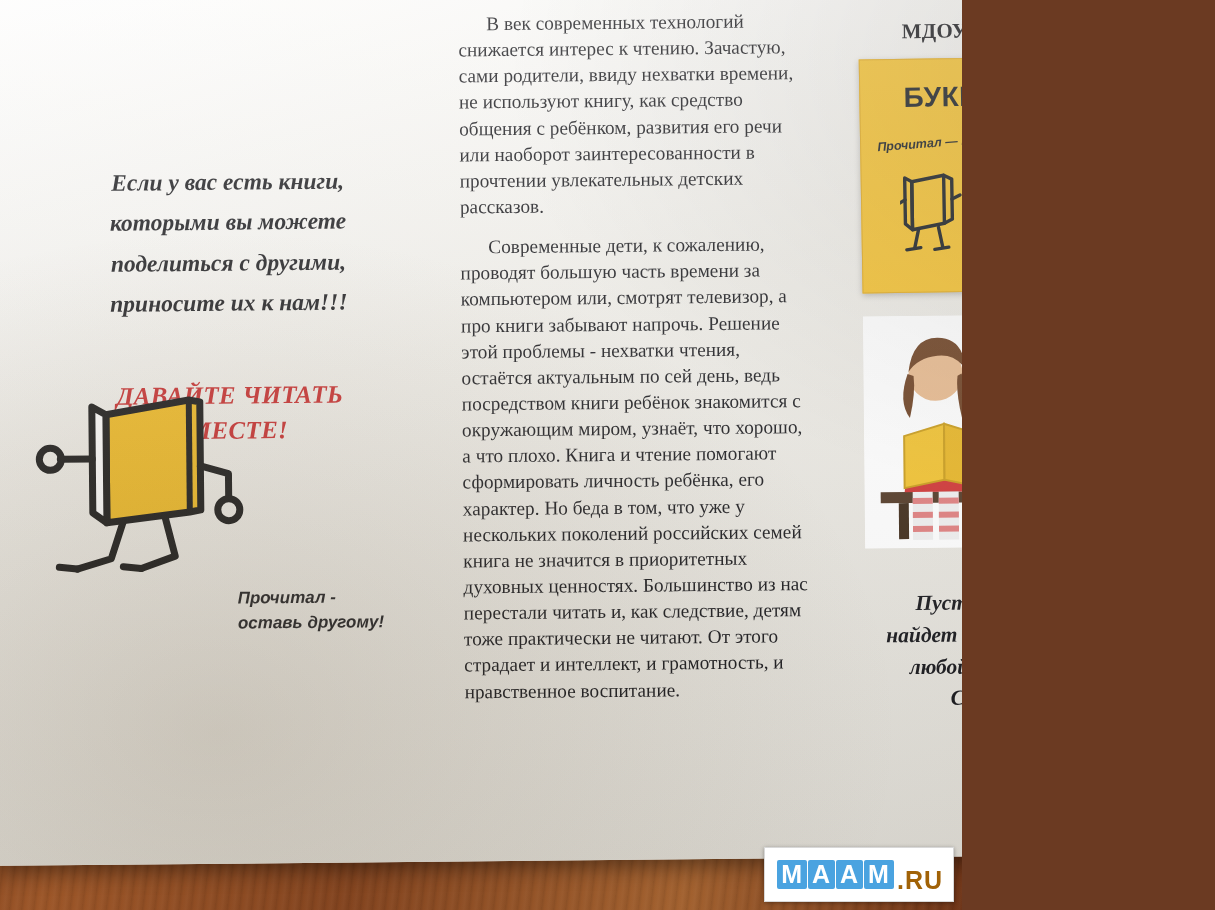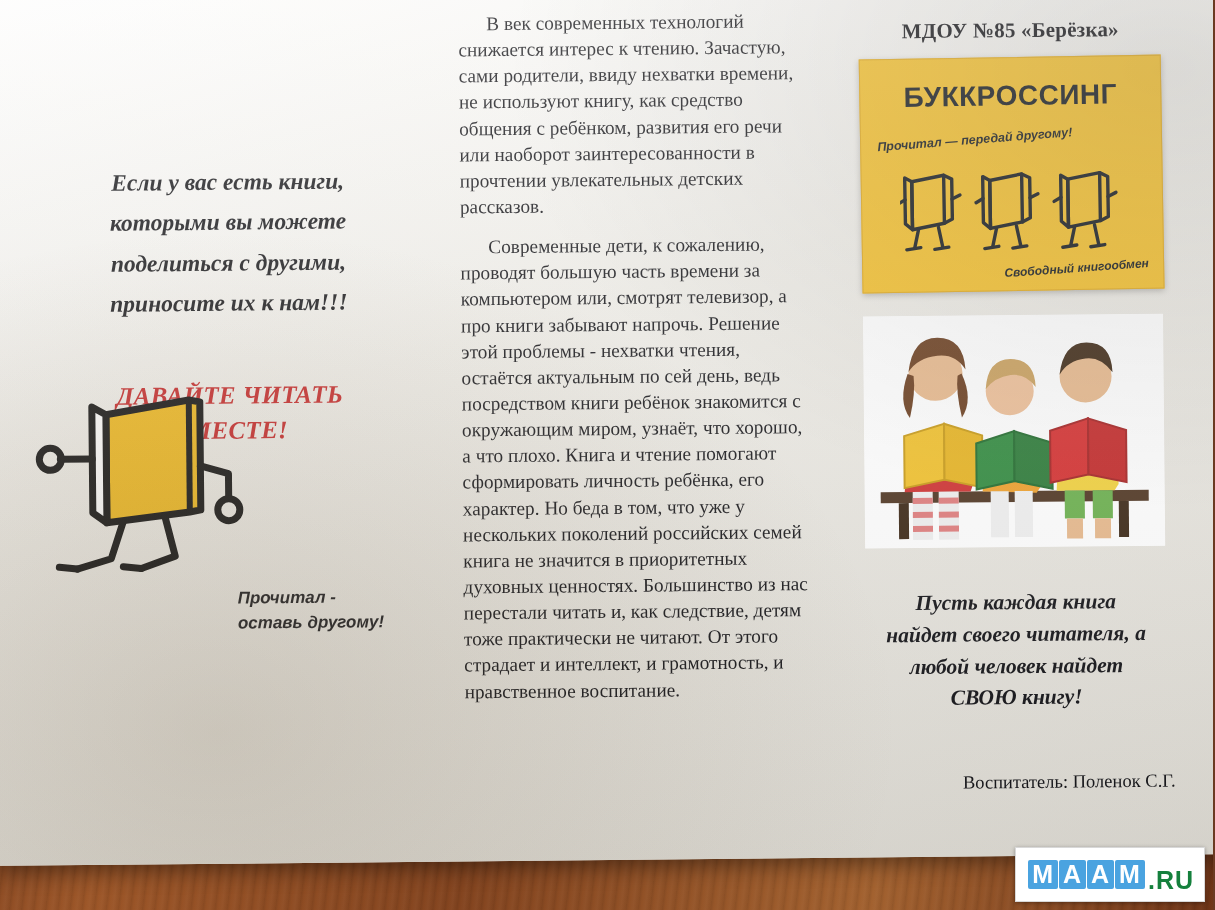--- a/index.html
+++ b/index.html
@@ -2,21 +2,21 @@
 <html><head>
 <meta charset="utf-8">
 <style>
   html, body {
     margin: 0;
     padding: 0;
     background: #6b3a22;
   }
   #page {
     position: relative;
-    width: 1213px;
+    width: 962px;
     height: 910px;
     overflow: hidden;
     background: #8a4a26;
     font-family: "Liberation Serif", serif;
   }
   
   .desk {
     position: absolute;
     inset: 0;
     background:
@@ -231,21 +231,21 @@
     font-weight: bold;
     font-size: 25px;
     letter-spacing: 1px;
     color: #2f2f2f;
   }
   .wm-suffix {
     font-family: "Liberation Sans", sans-serif;
     font-weight: bold;
     font-size: 25px;
     letter-spacing: 1px;
-    color: #15803d;
+    color: #a16207;
     margin-left: 2px;
     margin-top: 12px;
   }
   .wm-box {
     display: inline-block;
     background: #4aa3e0;
     color: #ffffff;
     padding: 0 4px;
     border-radius: 2px;
     margin-right: 1px;

